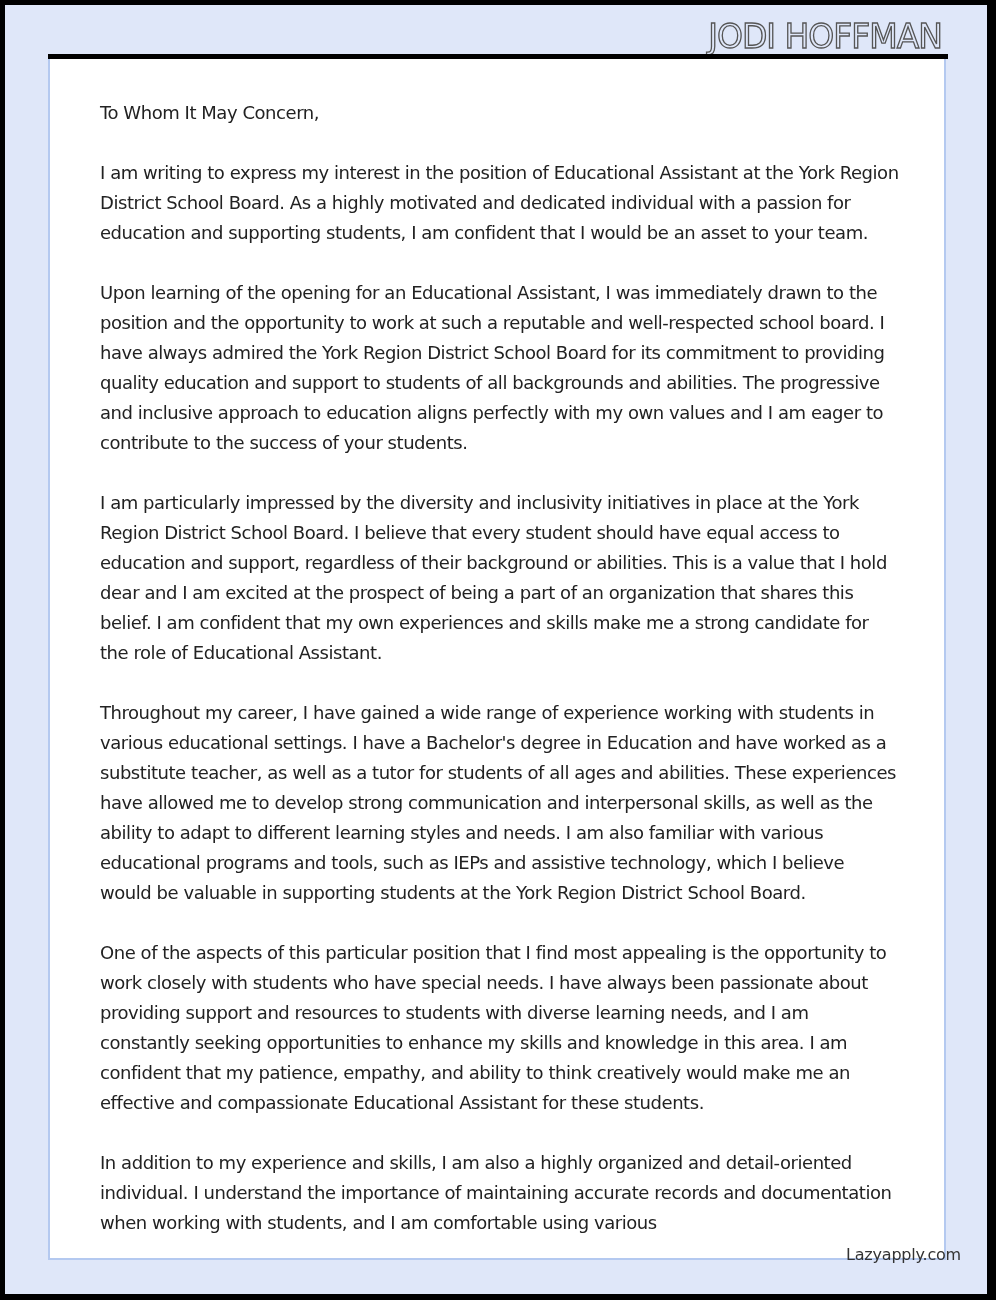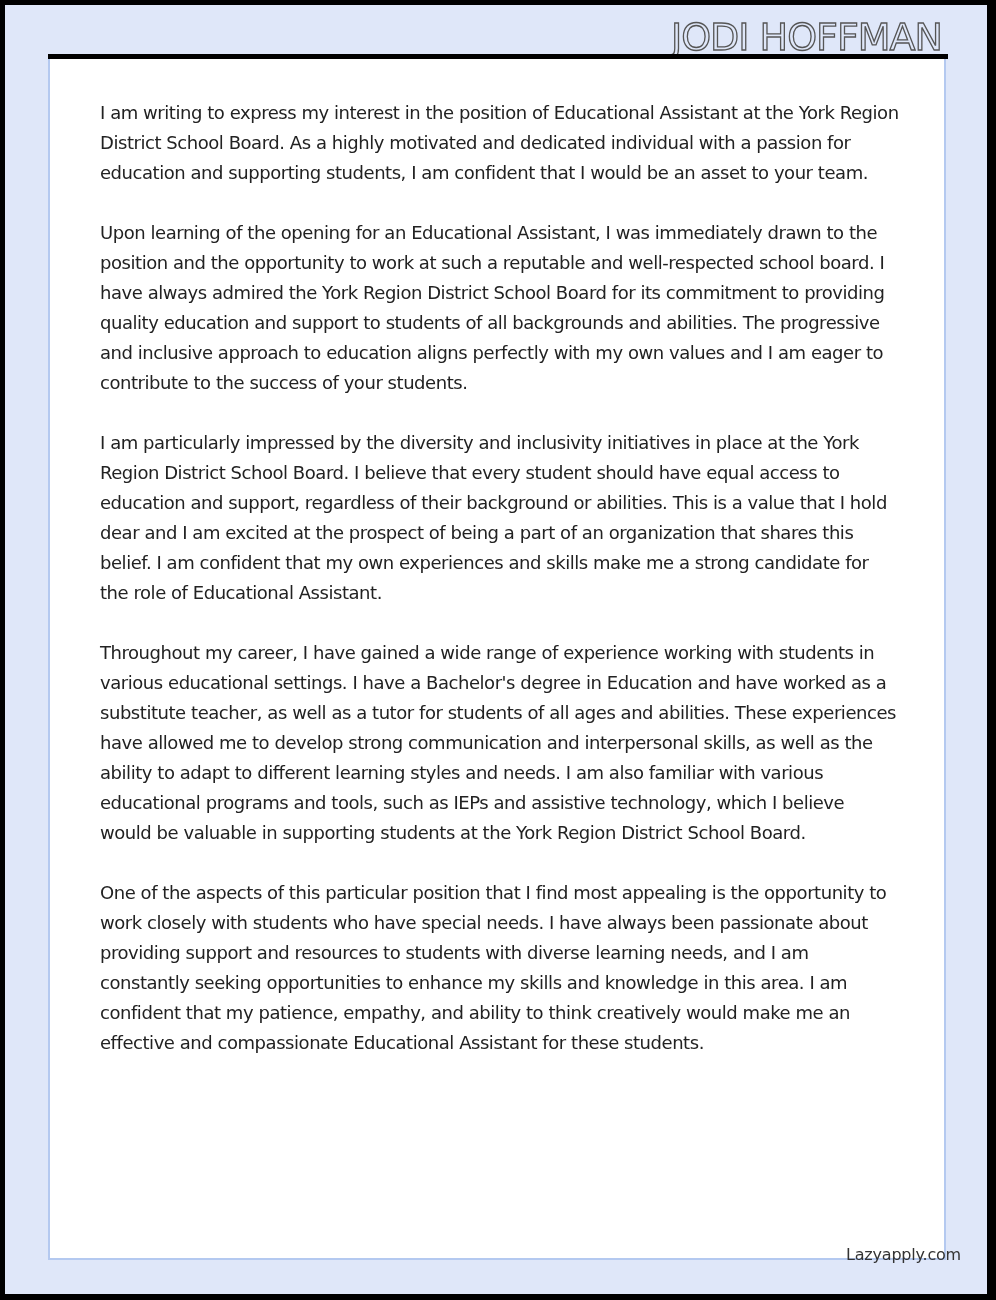--- a/index.html
+++ b/index.html
@@ -8,21 +8,21 @@
       background: #000;
       font-family: "DejaVu Sans", sans-serif;
     }
     .frame {
       position: absolute; left: 5px; top: 5px; width: 982px; height: 1289px;
       background: #dfe7f9; overflow: hidden;
     }
     .name {
       position: absolute; right: 45px; top: 10px;
       font-family: "DejaVu Sans", sans-serif;
-      font-size: 38px; letter-spacing: -1px;
+      font-size: 33px; letter-spacing: -1px;
       color: #dfe7f9;
       -webkit-text-stroke: 1.3px #555;
       line-height: 44px;
       margin: 0; font-weight: normal;
     }
     .page {
       position: absolute; left: 43px; top: 50px; width: 898px; height: 1205px;
       background: #fff;
       border-left: 2px solid #b4c9f0;
       border-right: 2px solid #b4c9f0;
@@ -46,20 +46,22 @@
     }
   </style>
 </head>
 <body>
 
 <div class="frame">
   <h1 class="name">JODI HOFFMAN</h1>
   <div class="page"></div>
   <div class="topbar"></div>
   <div class="letter">
+    <p>To Whom It May Concern,</p>
     <p>I am writing to express my interest in the position of Educational Assistant at the York Region District School Board. As a highly motivated and dedicated individual with a passion for education and supporting students, I am confident that I would be an asset to your team.</p>
     <p>Upon learning of the opening for an Educational Assistant, I was immediately drawn to the position and the opportunity to work at such a reputable and well-respected school board. I have always admired the York Region District School Board for its commitment to providing quality education and support to students of all backgrounds and abilities. The progressive and inclusive approach to education aligns perfectly with my own values and I am eager to contribute to the success of your students.</p>
     <p>I am particularly impressed by the diversity and inclusivity initiatives in place at the York Region District School Board. I believe that every student should have equal access to education and support, regardless of their background or abilities. This is a value that I hold dear and I am excited at the prospect of being a part of an organization that shares this belief. I am confident that my own experiences and skills make me a strong candidate for the role of Educational Assistant.</p>
     <p>Throughout my career, I have gained a wide range of experience working with students in various educational settings. I have a Bachelor's degree in Education and have worked as a substitute teacher, as well as a tutor for students of all ages and abilities. These experiences have allowed me to develop strong communication and interpersonal skills, as well as the ability to adapt to different learning styles and needs. I am also familiar with various educational programs and tools, such as IEPs and assistive technology, which I believe would be valuable in supporting students at the York Region District School Board.</p>
     <p>One of the aspects of this particular position that I find most appealing is the opportunity to work closely with students who have special needs. I have always been passionate about providing support and resources to students with diverse learning needs, and I am constantly seeking opportunities to enhance my skills and knowledge in this area. I am confident that my patience, empathy, and ability to think creatively would make me an effective and compassionate Educational Assistant for these students.</p>
+    <p>In addition to my experience and skills, I am also a highly organized and detail-oriented individual. I understand the importance of maintaining accurate records and documentation when working with students, and I am comfortable using various</p>
   </div>
   <div class="watermark">Lazyapply.com</div>
 </div>
 
 </body></html>

